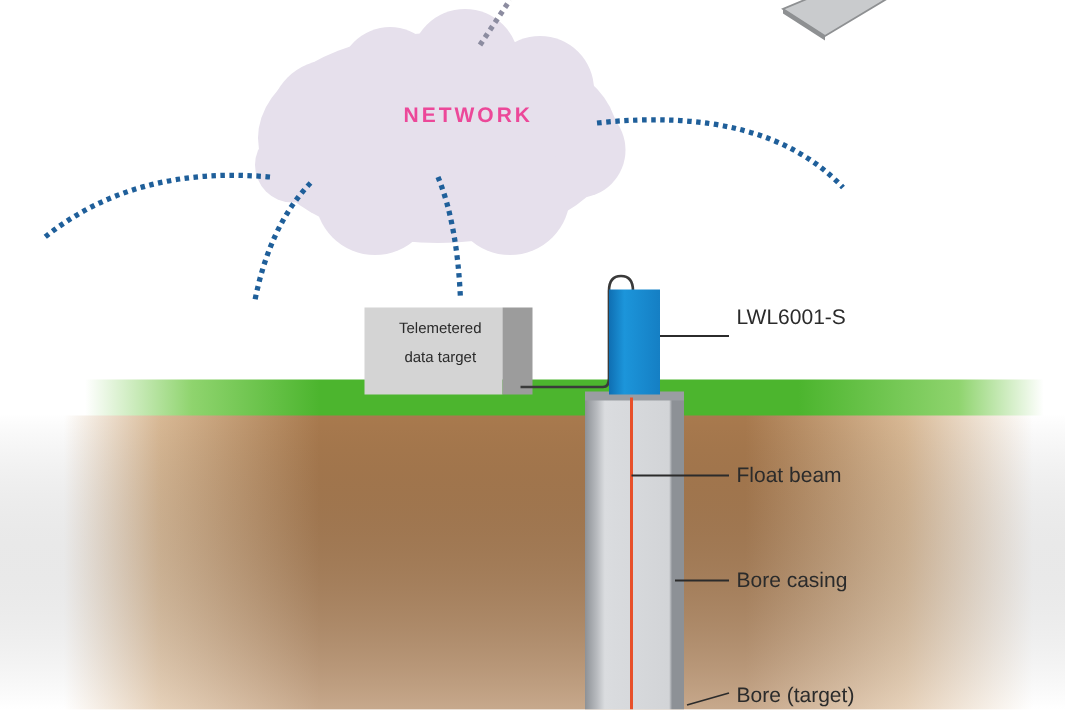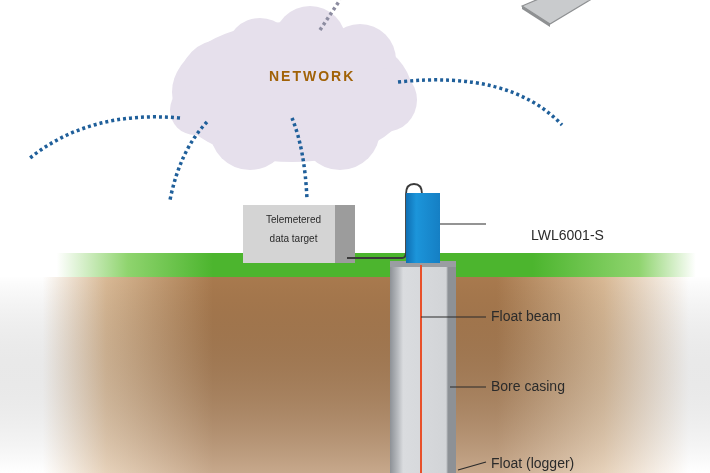--- a/index.html
+++ b/index.html
@@ -1,19 +1,19 @@
 <!DOCTYPE html>
 <html><head>
 <meta charset="utf-8">
 <style>
   html,body{margin:0;padding:0;background:#fff;}
   body{width:710px;height:473px;overflow:hidden;position:relative;font-family:"DejaVu Sans Condensed","DejaVu Sans",sans-serif;}
   #stage{position:absolute;left:0;top:0;width:710px;height:473px;}
   .lbl{position:absolute;color:#2b2b2b;font-size:14px;white-space:nowrap;font-family:"Liberation Sans Narrow","Liberation Sans",sans-serif;}
-  .cloud-label{position:absolute;left:246px;top:68px;font-size:14px;letter-spacing:2px;color:#a16207;font-weight:bold;font-family:"Liberation Sans",sans-serif;padding-left:23px;}
+  .cloud-label{position:absolute;left:246px;top:68px;font-size:14px;letter-spacing:2px;color:#ec4899;font-weight:bold;font-family:"Liberation Sans",sans-serif;padding-left:23px;}
   .logger-label{position:absolute;left:246px;top:210px;width:95px;text-align:center;font-size:10px;line-height:19px;color:#2a2a2a;font-family:"Liberation Sans Narrow","Liberation Sans",sans-serif;}
 </style>
 </head>
 <body>
 
 <div id="stage">
 <svg width="710" height="473" viewBox="0 0 710 473" xmlns="http://www.w3.org/2000/svg" style="position:absolute;left:0;top:0">
   <defs>
     <linearGradient id="soilH" x1="0" x2="1" y1="0" y2="0">
       <stop offset="0" stop-color="#ffffff"></stop>
@@ -102,17 +102,17 @@
     <line x1="458" y1="470" x2="486" y2="462"></line>
   </g>
 </svg>
 
 <div class="cloud-label">NETWORK</div>
 <div class="logger-label">
   <div>Telemetered</div>
   <div>data target</div>
 </div>
 
-<div class="lbl" style="left:491px;top:227px;margin-left:40px;">LWL6001-S</div>
+<div class="lbl" style="left:491px;top:203px;">LWL6001-S</div>
 <div class="lbl" style="left:491px;top:308px;">Float beam</div>
 <div class="lbl" style="left:491px;top:378px;">Bore casing</div>
-<div class="lbl" style="left:491px;top:455px;">Float (logger)</div>
+<div class="lbl" style="left:491px;top:455px;">Bore (target)</div>
 </div>
 
 </body></html>

